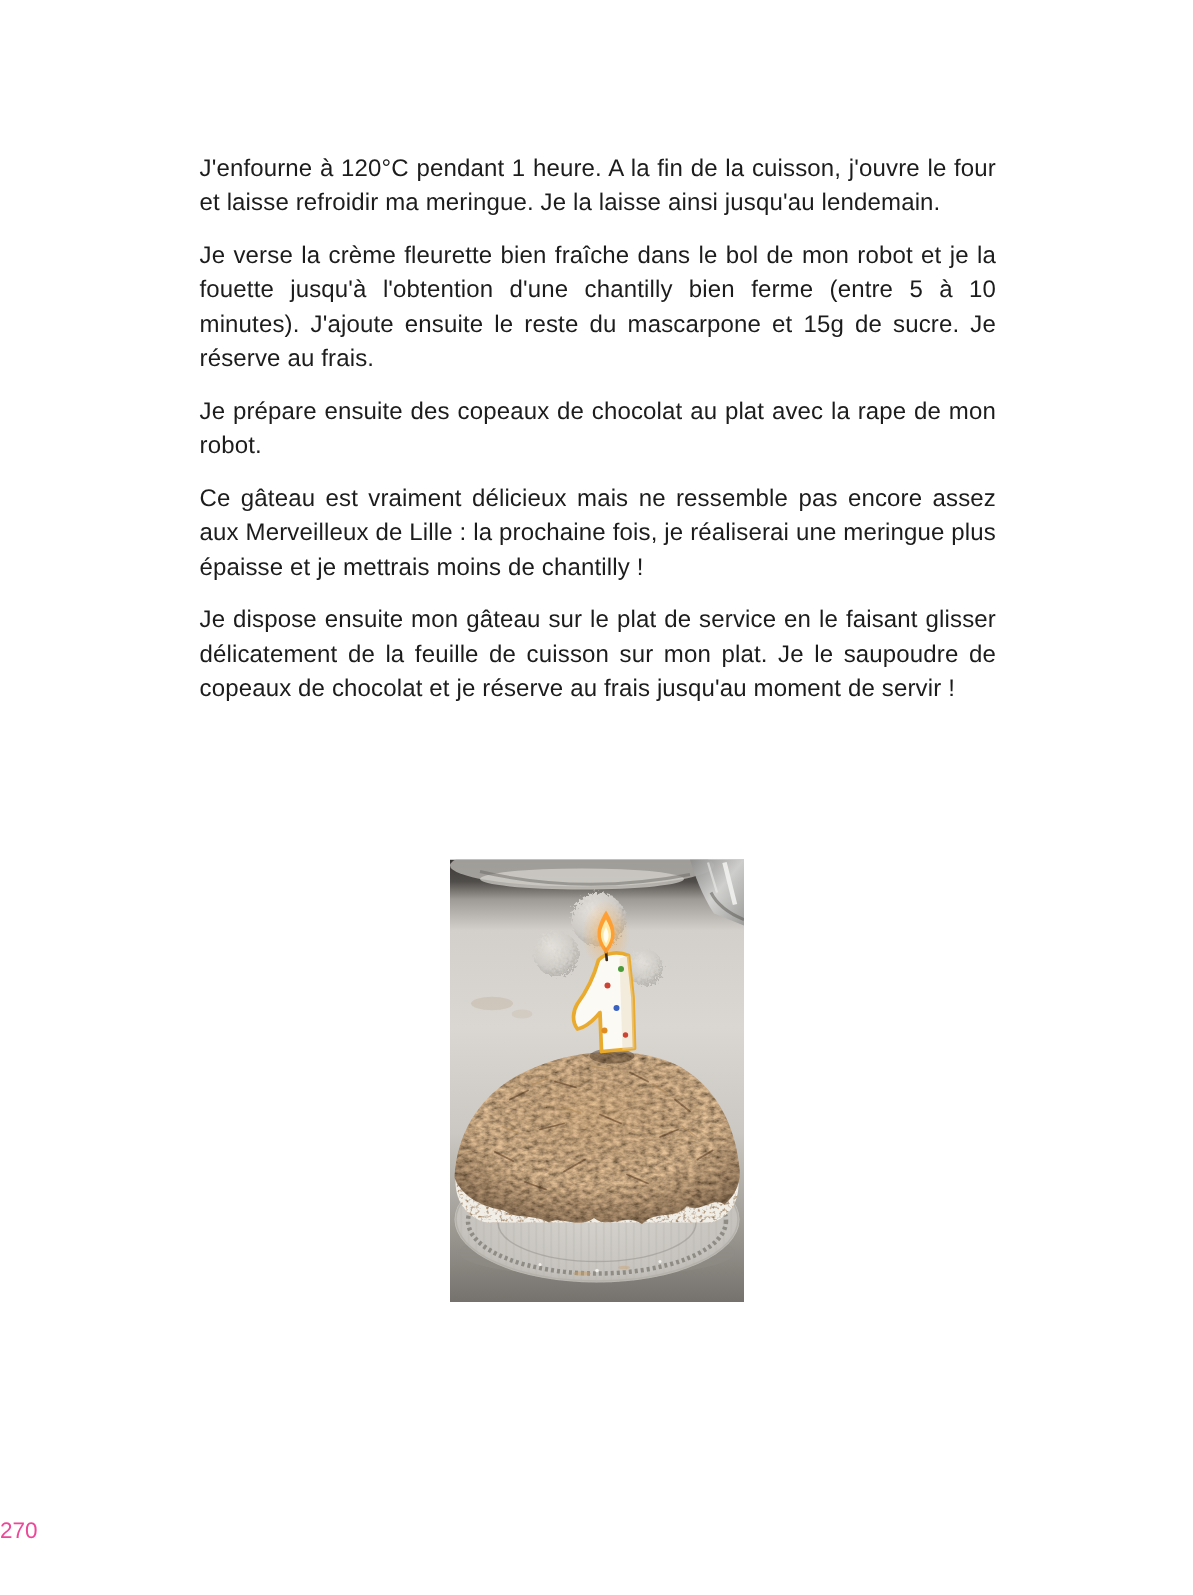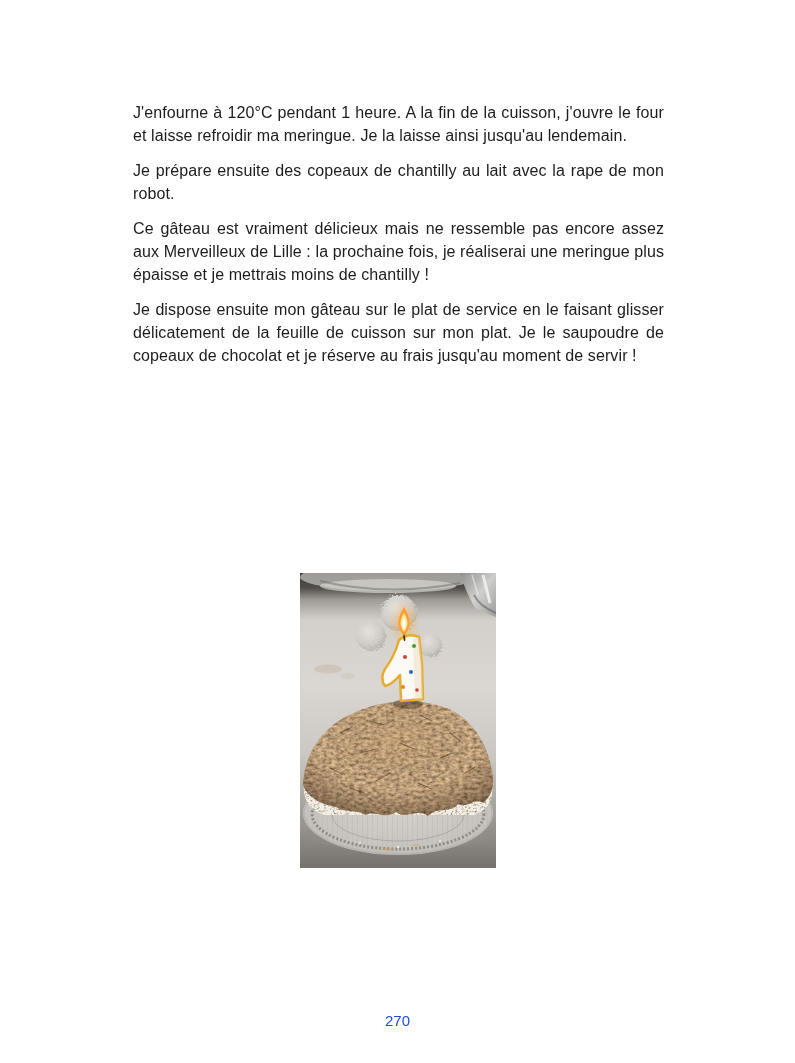--- a/index.html
+++ b/index.html
@@ -36,33 +36,33 @@
     width: 196px;
     height: 295px;
     margin: 0;
     line-height: 0;
   }
   .page-footer {
     position: absolute;
     top: 1012px;
     left: 0;
     width: 100%;
-    text-align: center;
     font-size: 15px;
-    color: #1d4ed8;
+    color: #ec4899;
   }
 </style>
 </head>
 <body>
 
 <div class="page">
 
   <div class="text-block">
     <p>J'enfourne à 120°C pendant 1 heure. A la fin de la cuisson, j'ouvre le four et laisse refroidir ma meringue. Je la laisse ainsi jusqu'au lendemain.</p>
-    <p>Je prépare ensuite des copeaux de chantilly au lait avec la rape de mon robot.</p>
+    <p>Je verse la crème fleurette bien fraîche dans le bol de mon robot et je la fouette jusqu'à l'obtention d'une chantilly bien ferme (entre 5 à 10 minutes). J'ajoute ensuite le reste du mascarpone et 15g de sucre. Je réserve au frais.</p>
+    <p>Je prépare ensuite des copeaux de chocolat au plat avec la rape de mon robot.</p>
     <p>Ce gâteau est vraiment délicieux mais ne ressemble pas encore assez aux Merveilleux de Lille : la prochaine fois, je réaliserai une meringue plus épaisse et je mettrais moins de chantilly !</p>
     <p>Je dispose ensuite mon gâteau sur le plat de service en le faisant glisser délicatement de la feuille de cuisson sur mon plat. Je le saupoudre de copeaux de chocolat et je réserve au frais jusqu'au moment de servir !</p>
   </div>
 
   <figure class="figure-wrap">
     <svg width="196" height="295" viewBox="0 0 196 295" xmlns="http://www.w3.org/2000/svg">
       <defs>
         <linearGradient id="gBg" x1="0" y1="0" x2="0" y2="1">
           <stop offset="0" stop-color="#3a3836"></stop>
           <stop offset="0.05" stop-color="#504d4a"></stop>

